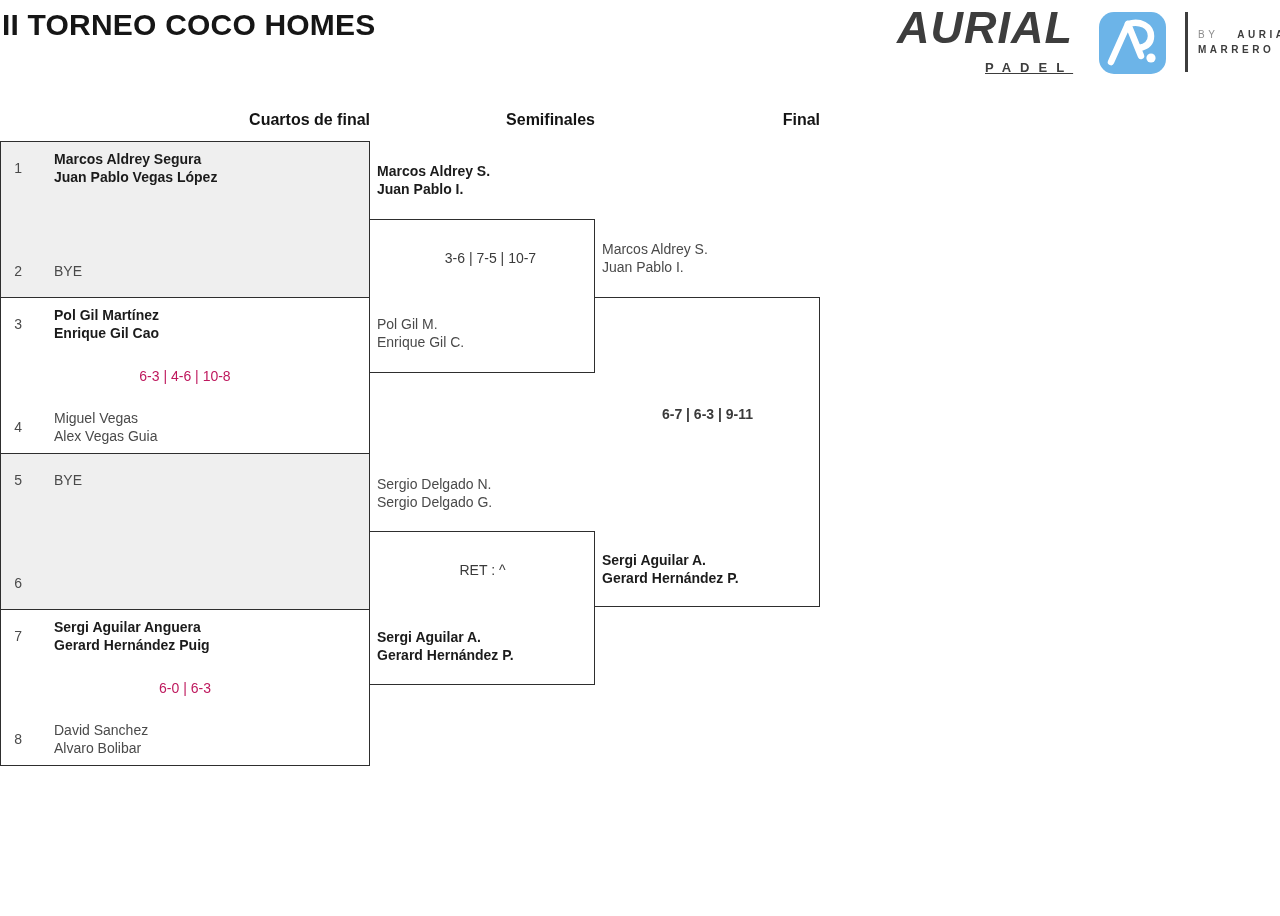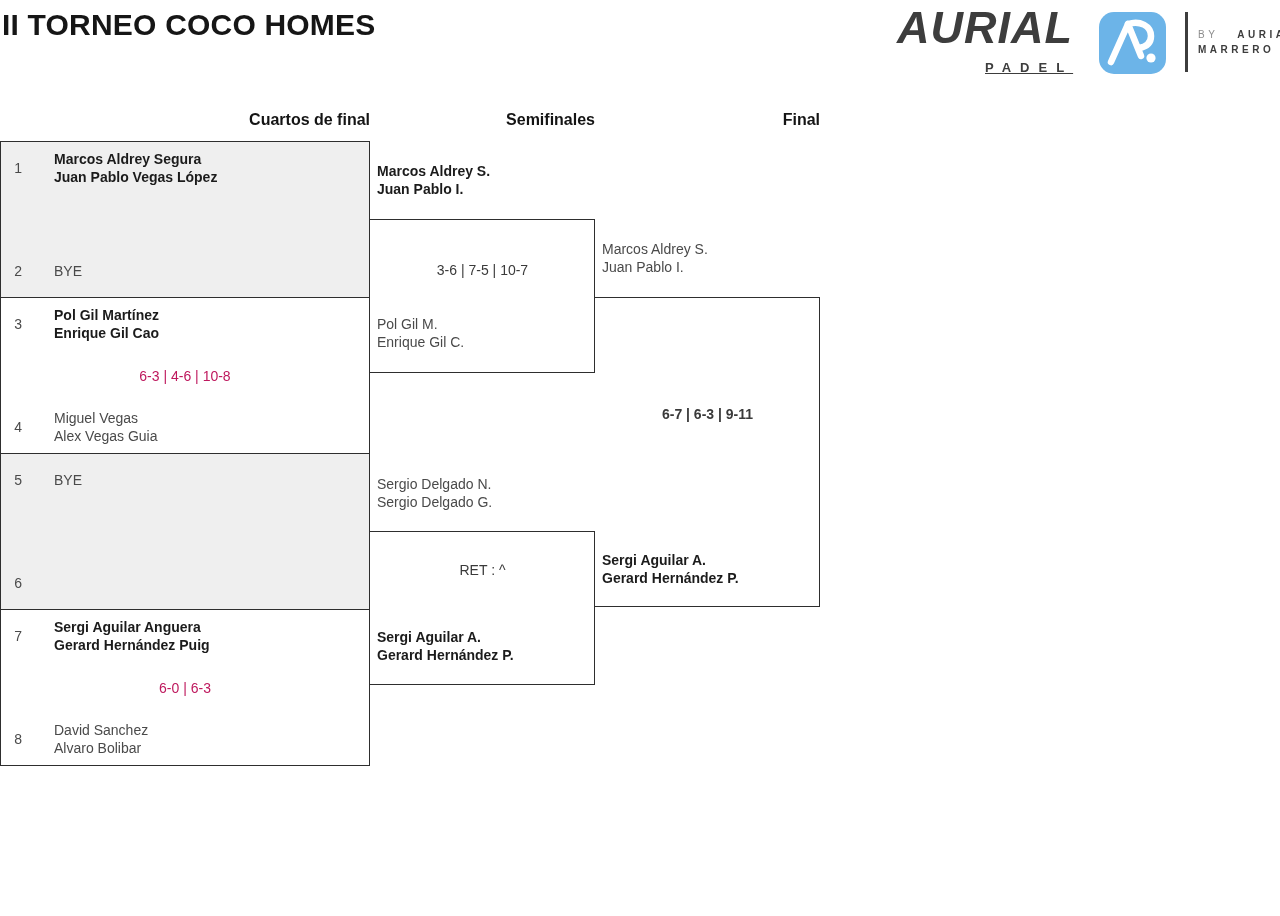--- a/index.html
+++ b/index.html
@@ -80,21 +80,21 @@
   }
   .float-team { position:absolute; font-size:14px; line-height:18px; color:#4a4a4a; }
   .float-team.winner { font-weight:700; color:#1b1b1b; }
   .float-score { position:absolute; text-align:center; font-size:14px; color:#3a3a3a; line-height:18px; }
   .ft-sf1-top { left:377px; top:162px; }
   .ft-sf1-bot { left:377px; top:315px; }
   .ft-sf2-top { left:377px; top:475px; }
   .ft-sf2-bot { left:377px; top:628px; }
   .ft-f-top   { left:602px; top:240px; }
   .ft-f-bot   { left:602px; top:551px; }
-  .fs-sf1 { left:370px; width:225px; top:261px; }
+  .fs-sf1 { left:370px; width:225px; top:249px;padding-left:8px; }
   .fs-sf2 { left:370px; width:225px; top:561px; }
   .fs-f   { left:595px; width:225px; top:405px;font-weight:bold; }
 </style>
 </head>
 <body>
 
 <div class="page">
 
   <div class="title">II TORNEO COCO HOMES</div>
 

